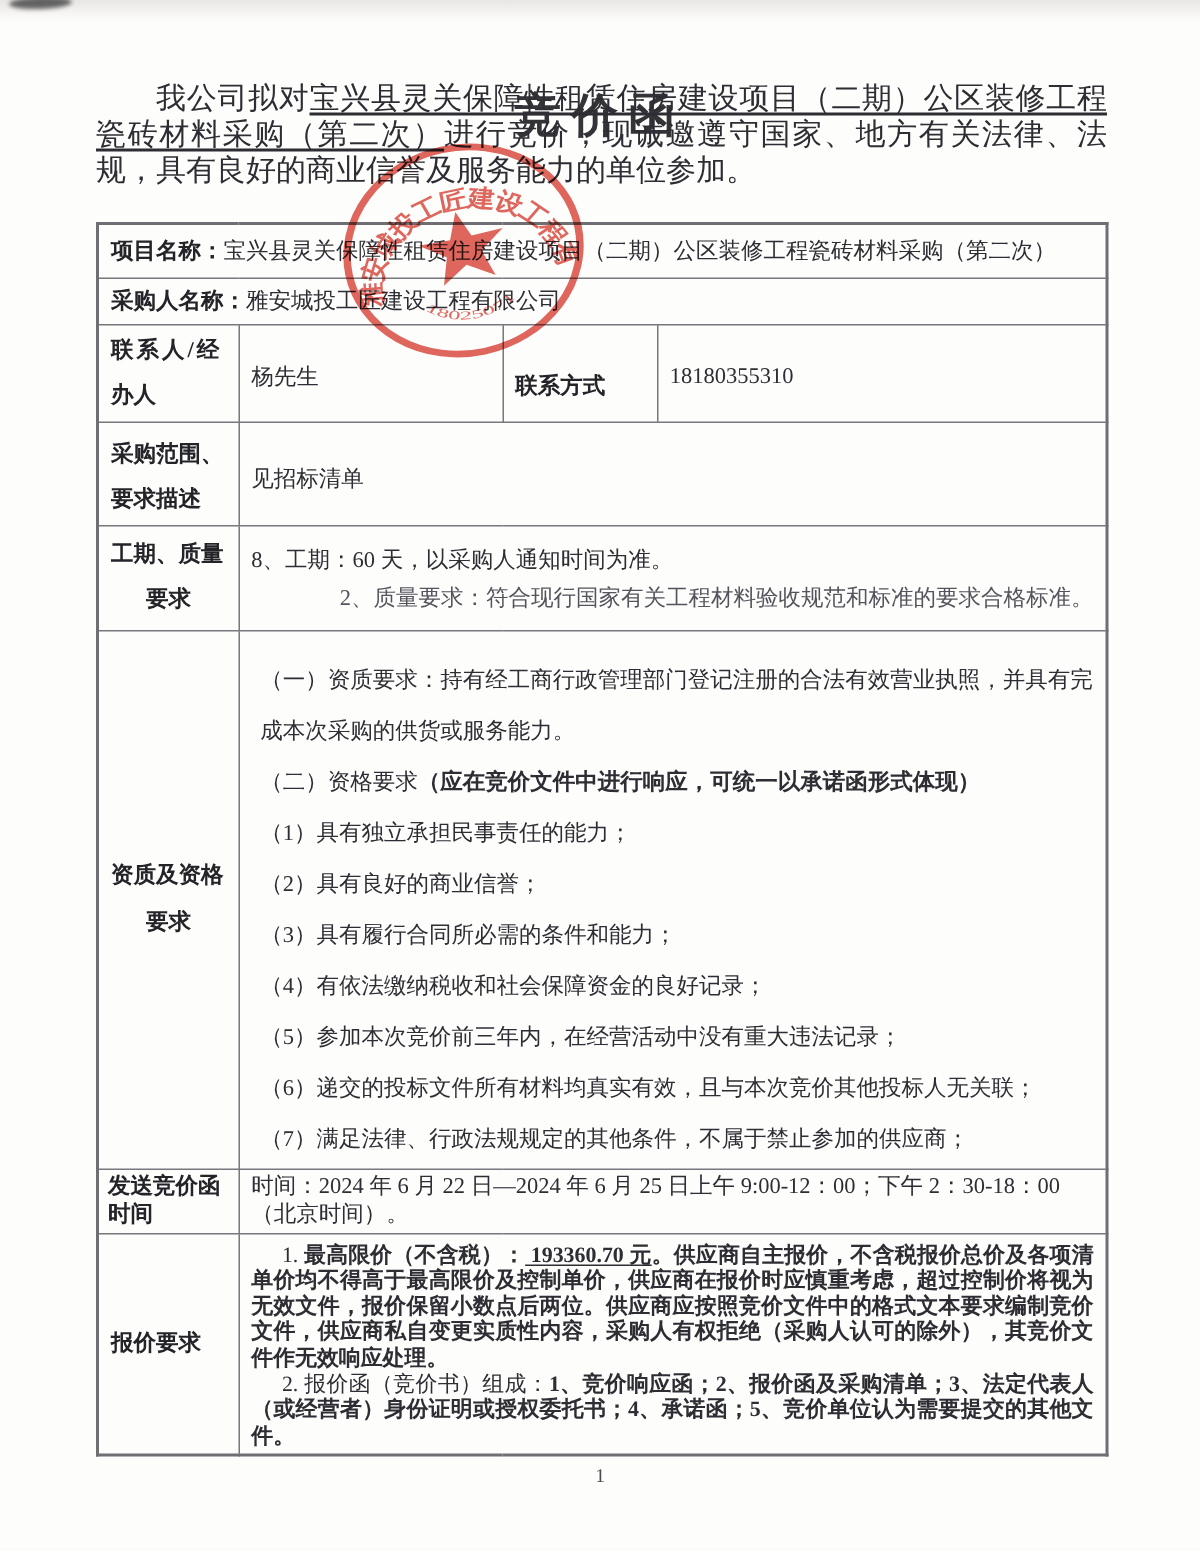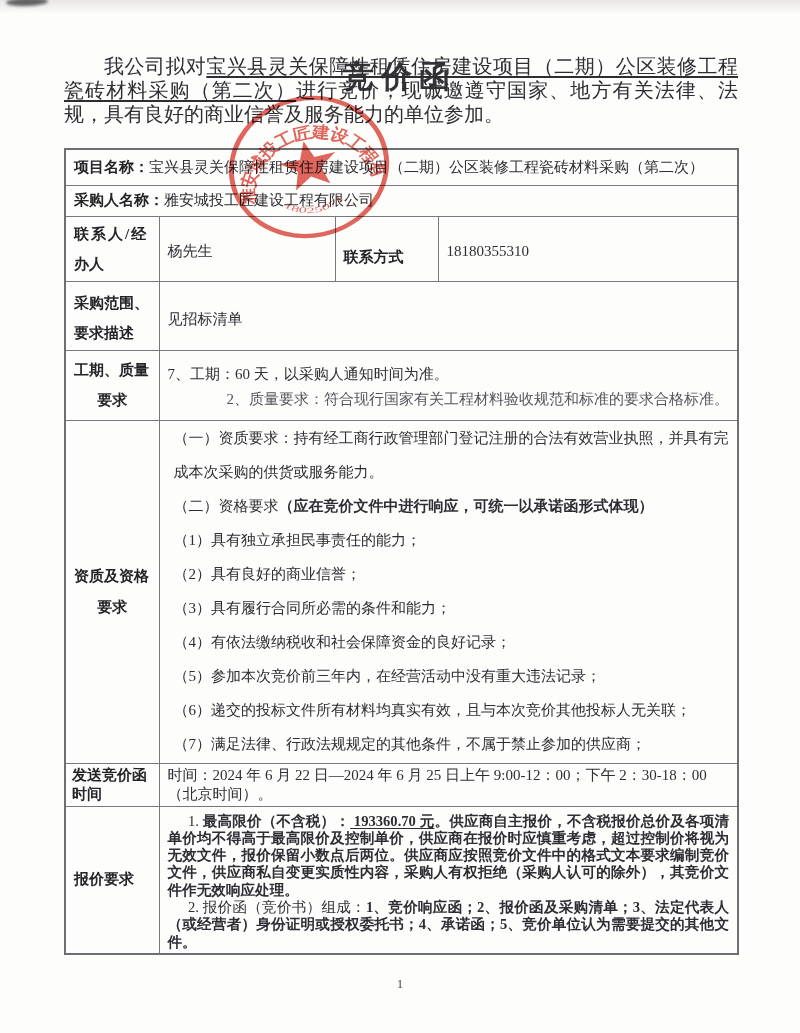--- a/index.html
+++ b/index.html
@@ -111,30 +111,30 @@
           <span class="lbl-line">要求描述</span>
         </td>
         <td colspan="3" class="vtop" style="padding-top:9px">见招标清单</td>
       </tr>
       <tr style="height:70px">
         <td class="lblcell">
           <span class="lbl-line">工期、质量</span>
           <span class="lbl-line center-line">要求</span>
         </td>
         <td colspan="3" class="vtop" style="padding-top:5px">
-          <div class="dur-line">7、工期：60 天，以采购人通知时间为准。</div>
+          <div class="dur-line">8、工期：60 天，以采购人通知时间为准。</div>
           <div class="dur-line dur2">2、质量要求：符合现行国家有关工程材料验收规范和标准的要求合格标准。</div>
         </td>
       </tr>
       <tr style="height:341px">
         <td class="lblcell">
           <span class="lbl-line qual-label">资质及资格</span>
           <span class="lbl-line qual-label center-line">要求</span>
         </td>
-        <td colspan="3" class="vtop" style="padding-top:0">
+        <td colspan="3" class="vtop" style="padding-top:16px">
           <div class="qual-line">（一）资质要求：持有经工商行政管理部门登记注册的合法有效营业执照，并具有完</div>
           <div class="qual-line">成本次采购的供货或服务能力。</div>
           <div class="qual-line"><span>（二）资格要求</span><span class="b">（应在竞价文件中进行响应，可统一以承诺函形式体现）</span></div>
           <div class="qual-line">（1）具有独立承担民事责任的能力；</div>
           <div class="qual-line">（2）具有良好的商业信誉；</div>
           <div class="qual-line">（3）具有履行合同所必需的条件和能力；</div>
           <div class="qual-line">（4）有依法缴纳税收和社会保障资金的良好记录；</div>
           <div class="qual-line">（5）参加本次竞价前三年内，在经营活动中没有重大违法记录；</div>
           <div class="qual-line">（6）递交的投标文件所有材料均真实有效，且与本次竞价其他投标人无关联；</div>
           <div class="qual-line">（7）满足法律、行政法规规定的其他条件，不属于禁止参加的供应商；</div>

